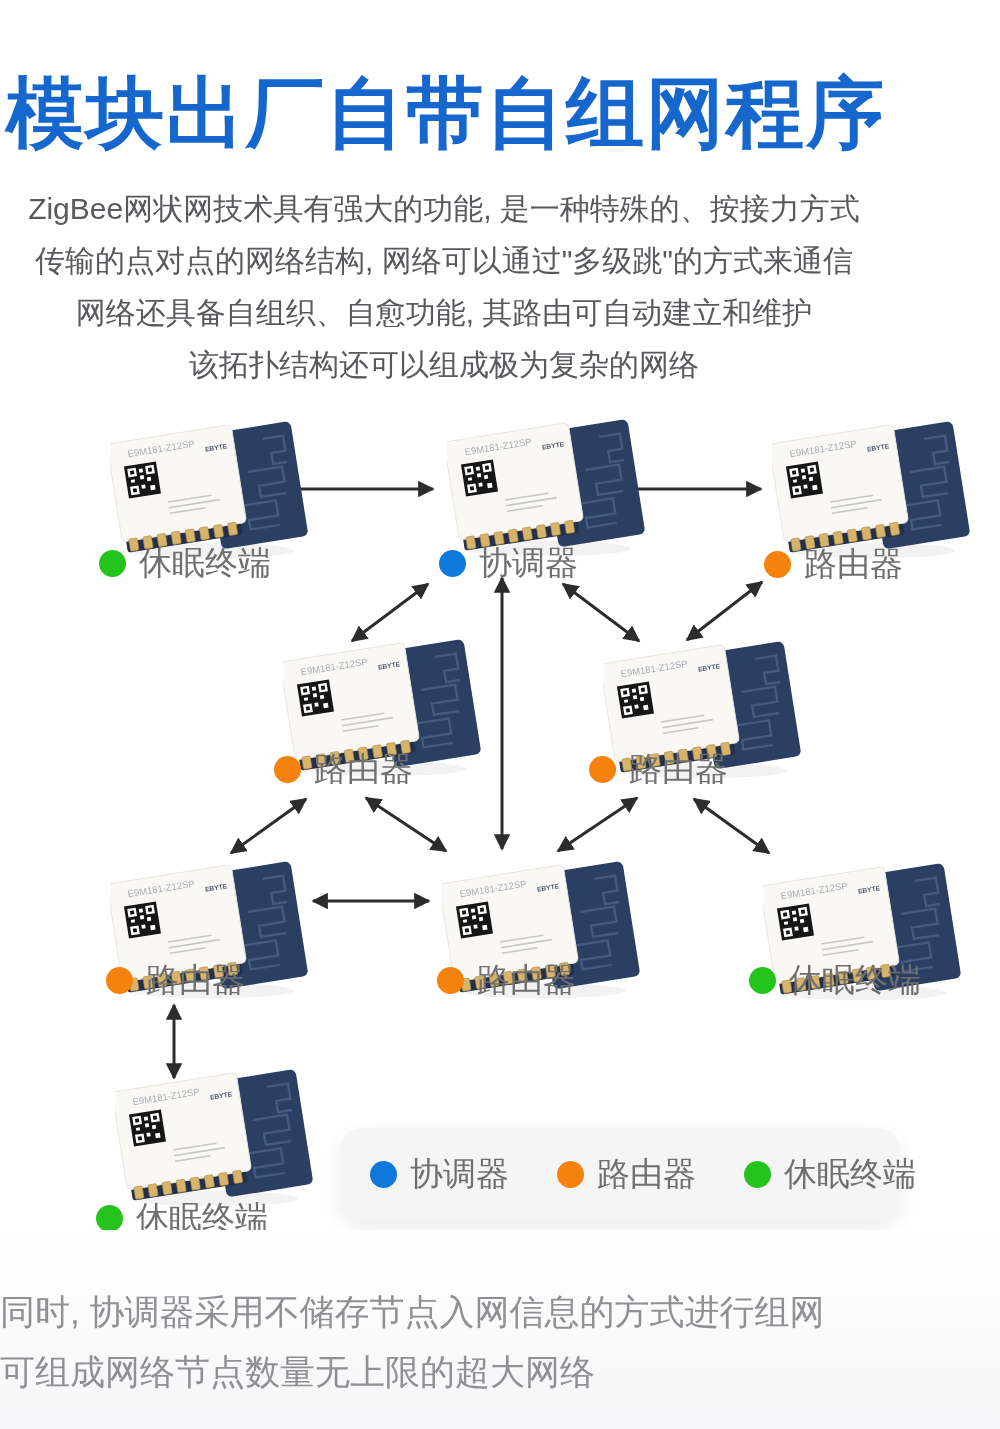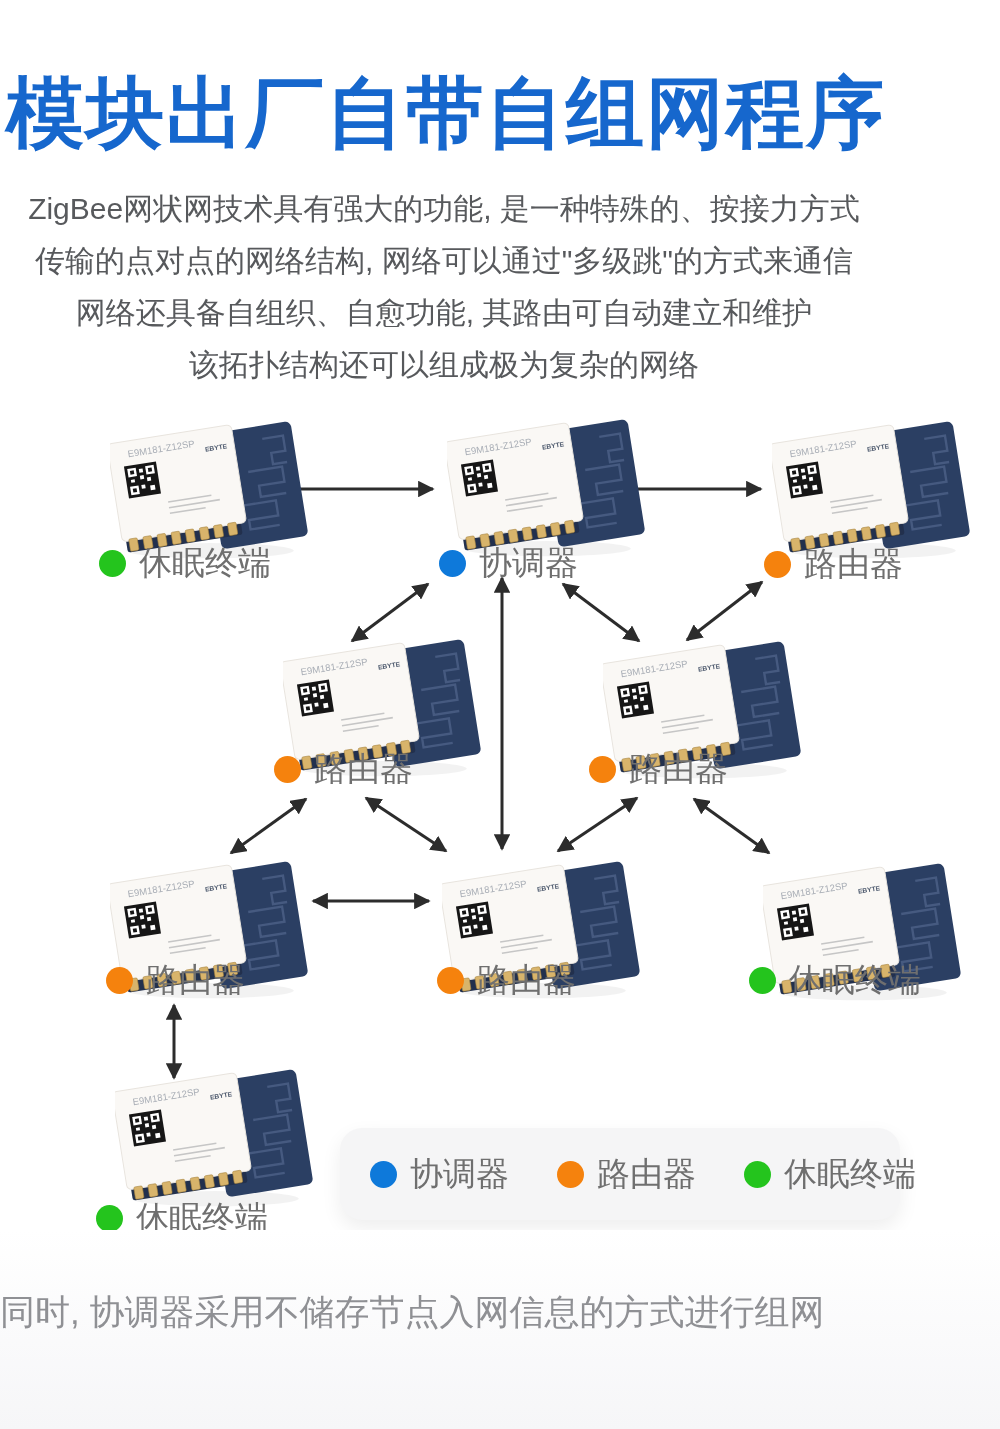--- a/index.html
+++ b/index.html
@@ -225,15 +225,16 @@
       <div class="legend-item">
         <span class="dot dot-sleep-terminal"></span>
         <span>休眠终端</span>
       </div>
     </div>
   </div>
 
   <div class="footer-bg"></div>
   <div class="footer-text">
     <div>同时, 协调器采用不储存节点入网信息的方式进行组网</div>
+    <div>可组成网络节点数量无上限的超大网络</div>
   </div>
 
 </div>
 
 </body></html>

